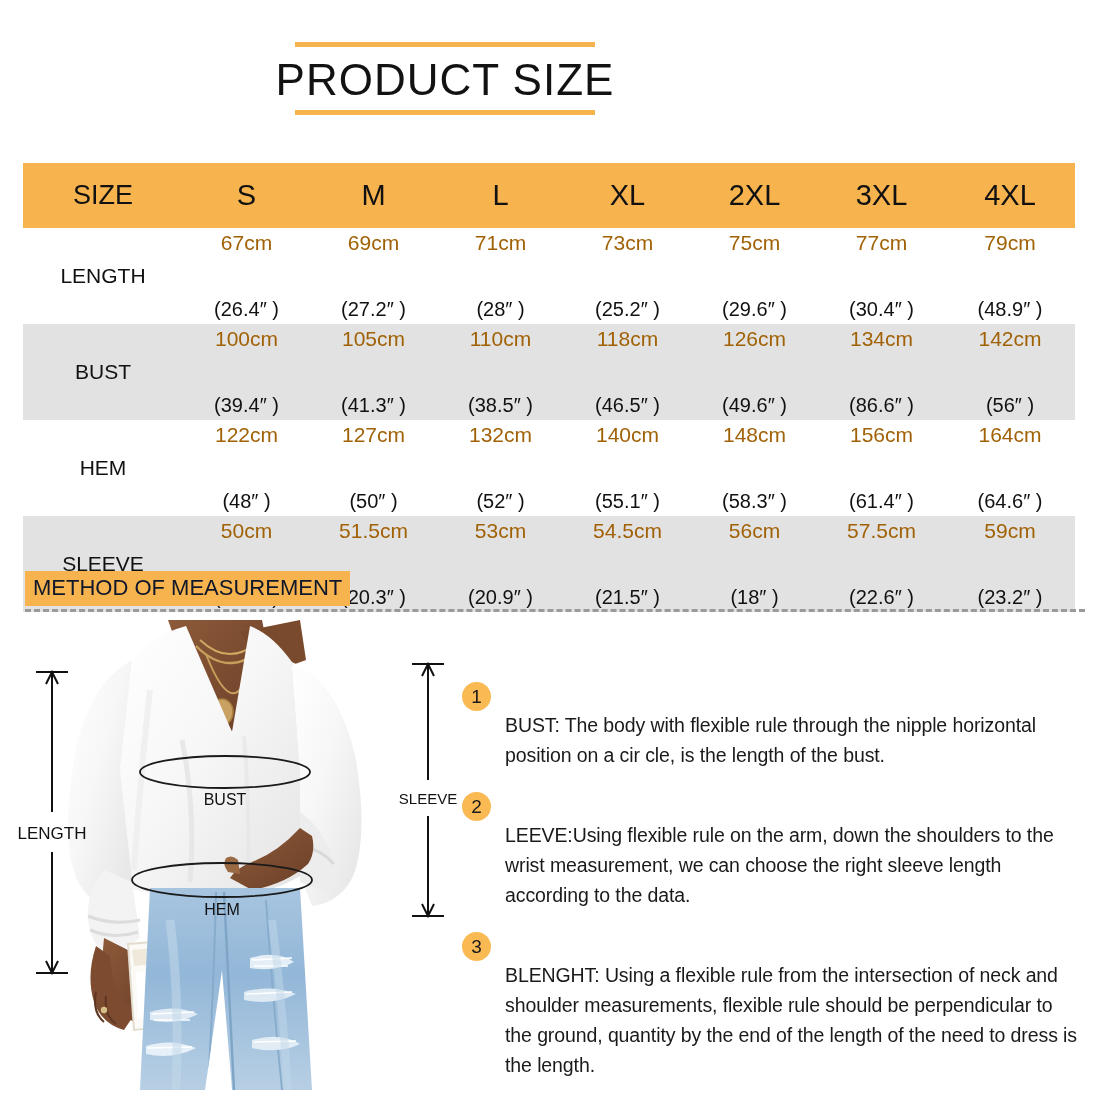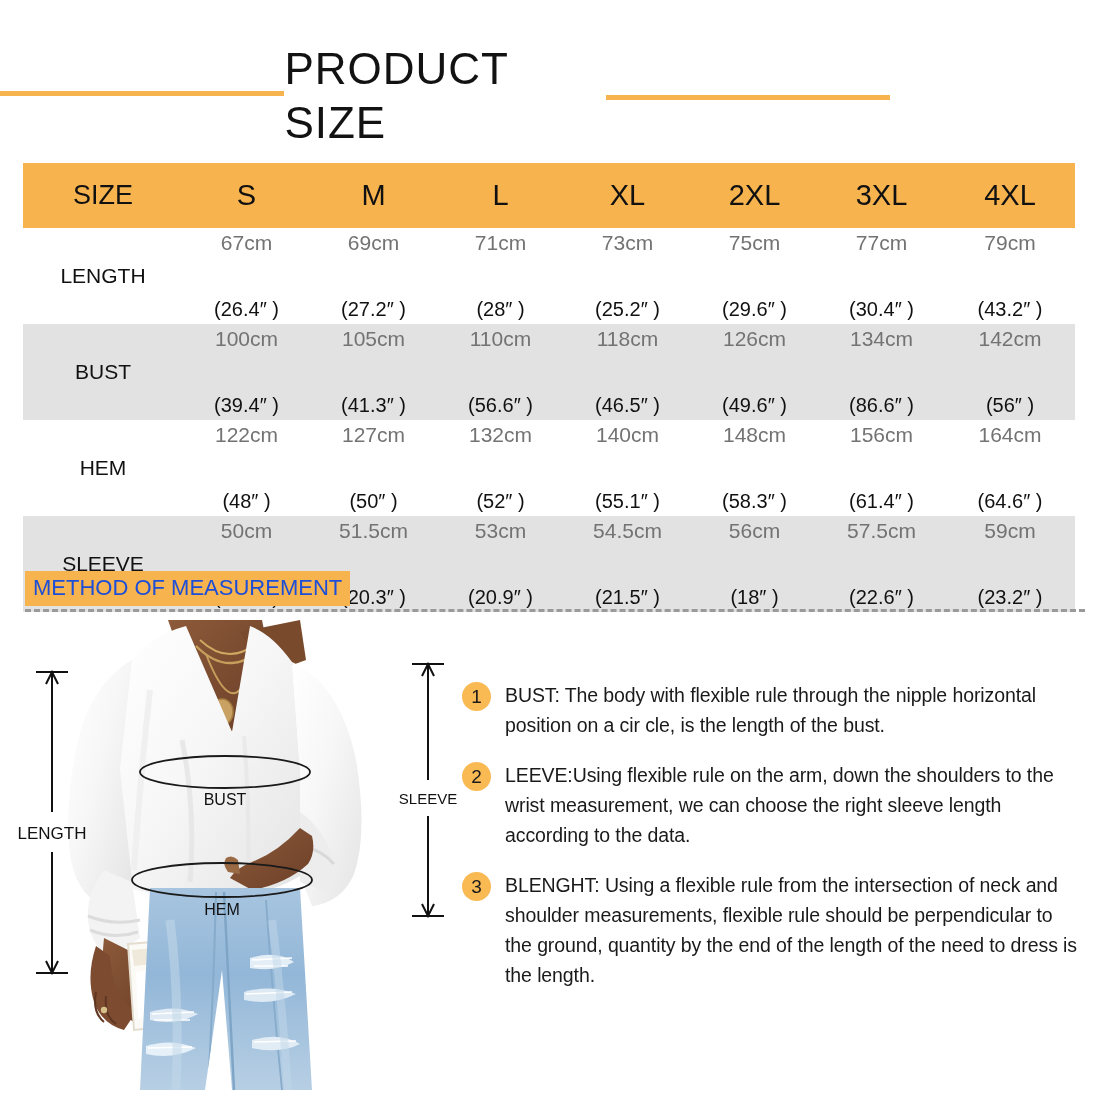--- a/index.html
+++ b/index.html
@@ -8,21 +8,21 @@
     background: #ffffff;
     font-family: "Liberation Sans", sans-serif;
     color: #111111;
     overflow: hidden;
   }
   #page { position: relative; width: 1100px; height: 1100px; }
 
   
   .title-wrap {
     position: absolute; left: 0; top: 42px; width: 890px;
-    display: flex; align-items: center;
+    display: flex; flex-direction: column; align-items: center;
   }
   .title-rule { width: 300px; height: 5px; background: #F7B34E; }
   .title-rule.top { margin-bottom: 6px; }
   .title-rule.bottom { margin-top: 3px; }
   .title-text {
     font-size: 44px; letter-spacing: 1px; font-weight: 400;
     color: #121212; line-height: 54px;
     font-family: "Liberation Sans", sans-serif;
   }
 
@@ -37,27 +37,27 @@
   }
   .size-table thead th {
     background: #F7B34E; height: 65px;
     font-size: 29px; color: #111; letter-spacing: 0px;
   }
   .size-table thead th.hdr-label { font-size: 27px; }
   .size-table tbody tr { height: 73px; }
   .size-table tbody tr.alt td { background: #E2E2E2; }
   .row-label { font-size: 21px; color: #111; }
   .cell { font-size: 0; line-height: 0; }
-  .cell .cm  { display:block; font-size: 21px; line-height: 30px; color:#737373; }
+  .cell .cm  { display:block; font-size: 21px; line-height: 30px; color:#a16207; }
   .cell .inch{ display:block; font-size: 20px; line-height: 30px; color:#111;margin-top:36px; }
 
   
   .method-tag {
     position: absolute; left: 25px; top: 571px;
-    background: #F7B34E; color: #1d4ed8;
+    background: #F7B34E; color: #0f172a;
     font-size: 22px; line-height: 30px;
     padding: 2px 8px 3px 8px;
     letter-spacing: 0px;
   }
   .dashed-rule {
     position: absolute; left: 25px; top: 609px; width: 1060px; height: 0;
     border-top: 3px dashed #9a9a9a;
   }
 
   
@@ -72,20 +72,21 @@
   .badge {
     flex: 0 0 auto;
     width: 29px; height: 29px; border-radius: 50%;
     background: #F9B953; color: #1a1a1a;
     font-size: 19px; line-height: 29px; text-align: center;
     margin-right: 14px; margin-top: 2px;
   }
   .instr-text {
     font-size: 19.5px; line-height: 30px; color: #1a1a1a;
     letter-spacing: -0.1px;
+    margin-top: 30px;
   }
 </style>
 </head>
 <body>
 
 <div id="page">
 
   <div class="title-wrap">
     <div class="title-rule top"></div>
     <div class="title-text">PRODUCT SIZE</div>
@@ -128,37 +129,37 @@
         <td class="cell">
             <span class="cm">75cm</span>
             <span class="inch">(29.6″ )</span>
           </td>
         <td class="cell">
             <span class="cm">77cm</span>
             <span class="inch">(30.4″ )</span>
           </td>
         <td class="cell">
             <span class="cm">79cm</span>
-            <span class="inch">(43.2″ )</span>
+            <span class="inch">(48.9″ )</span>
           </td>
       </tr>
 
       <tr class="alt">
         <td class="row-label">BUST</td>
         <td class="cell">
             <span class="cm">100cm</span>
             <span class="inch">(39.4″ )</span>
           </td>
         <td class="cell">
             <span class="cm">105cm</span>
             <span class="inch">(41.3″ )</span>
           </td>
         <td class="cell">
             <span class="cm">110cm</span>
-            <span class="inch">(56.6″ )</span>
+            <span class="inch">(38.5″ )</span>
           </td>
         <td class="cell">
             <span class="cm">118cm</span>
             <span class="inch">(46.5″ )</span>
           </td>
         <td class="cell">
             <span class="cm">126cm</span>
             <span class="inch">(49.6″ )</span>
           </td>
         <td class="cell">

